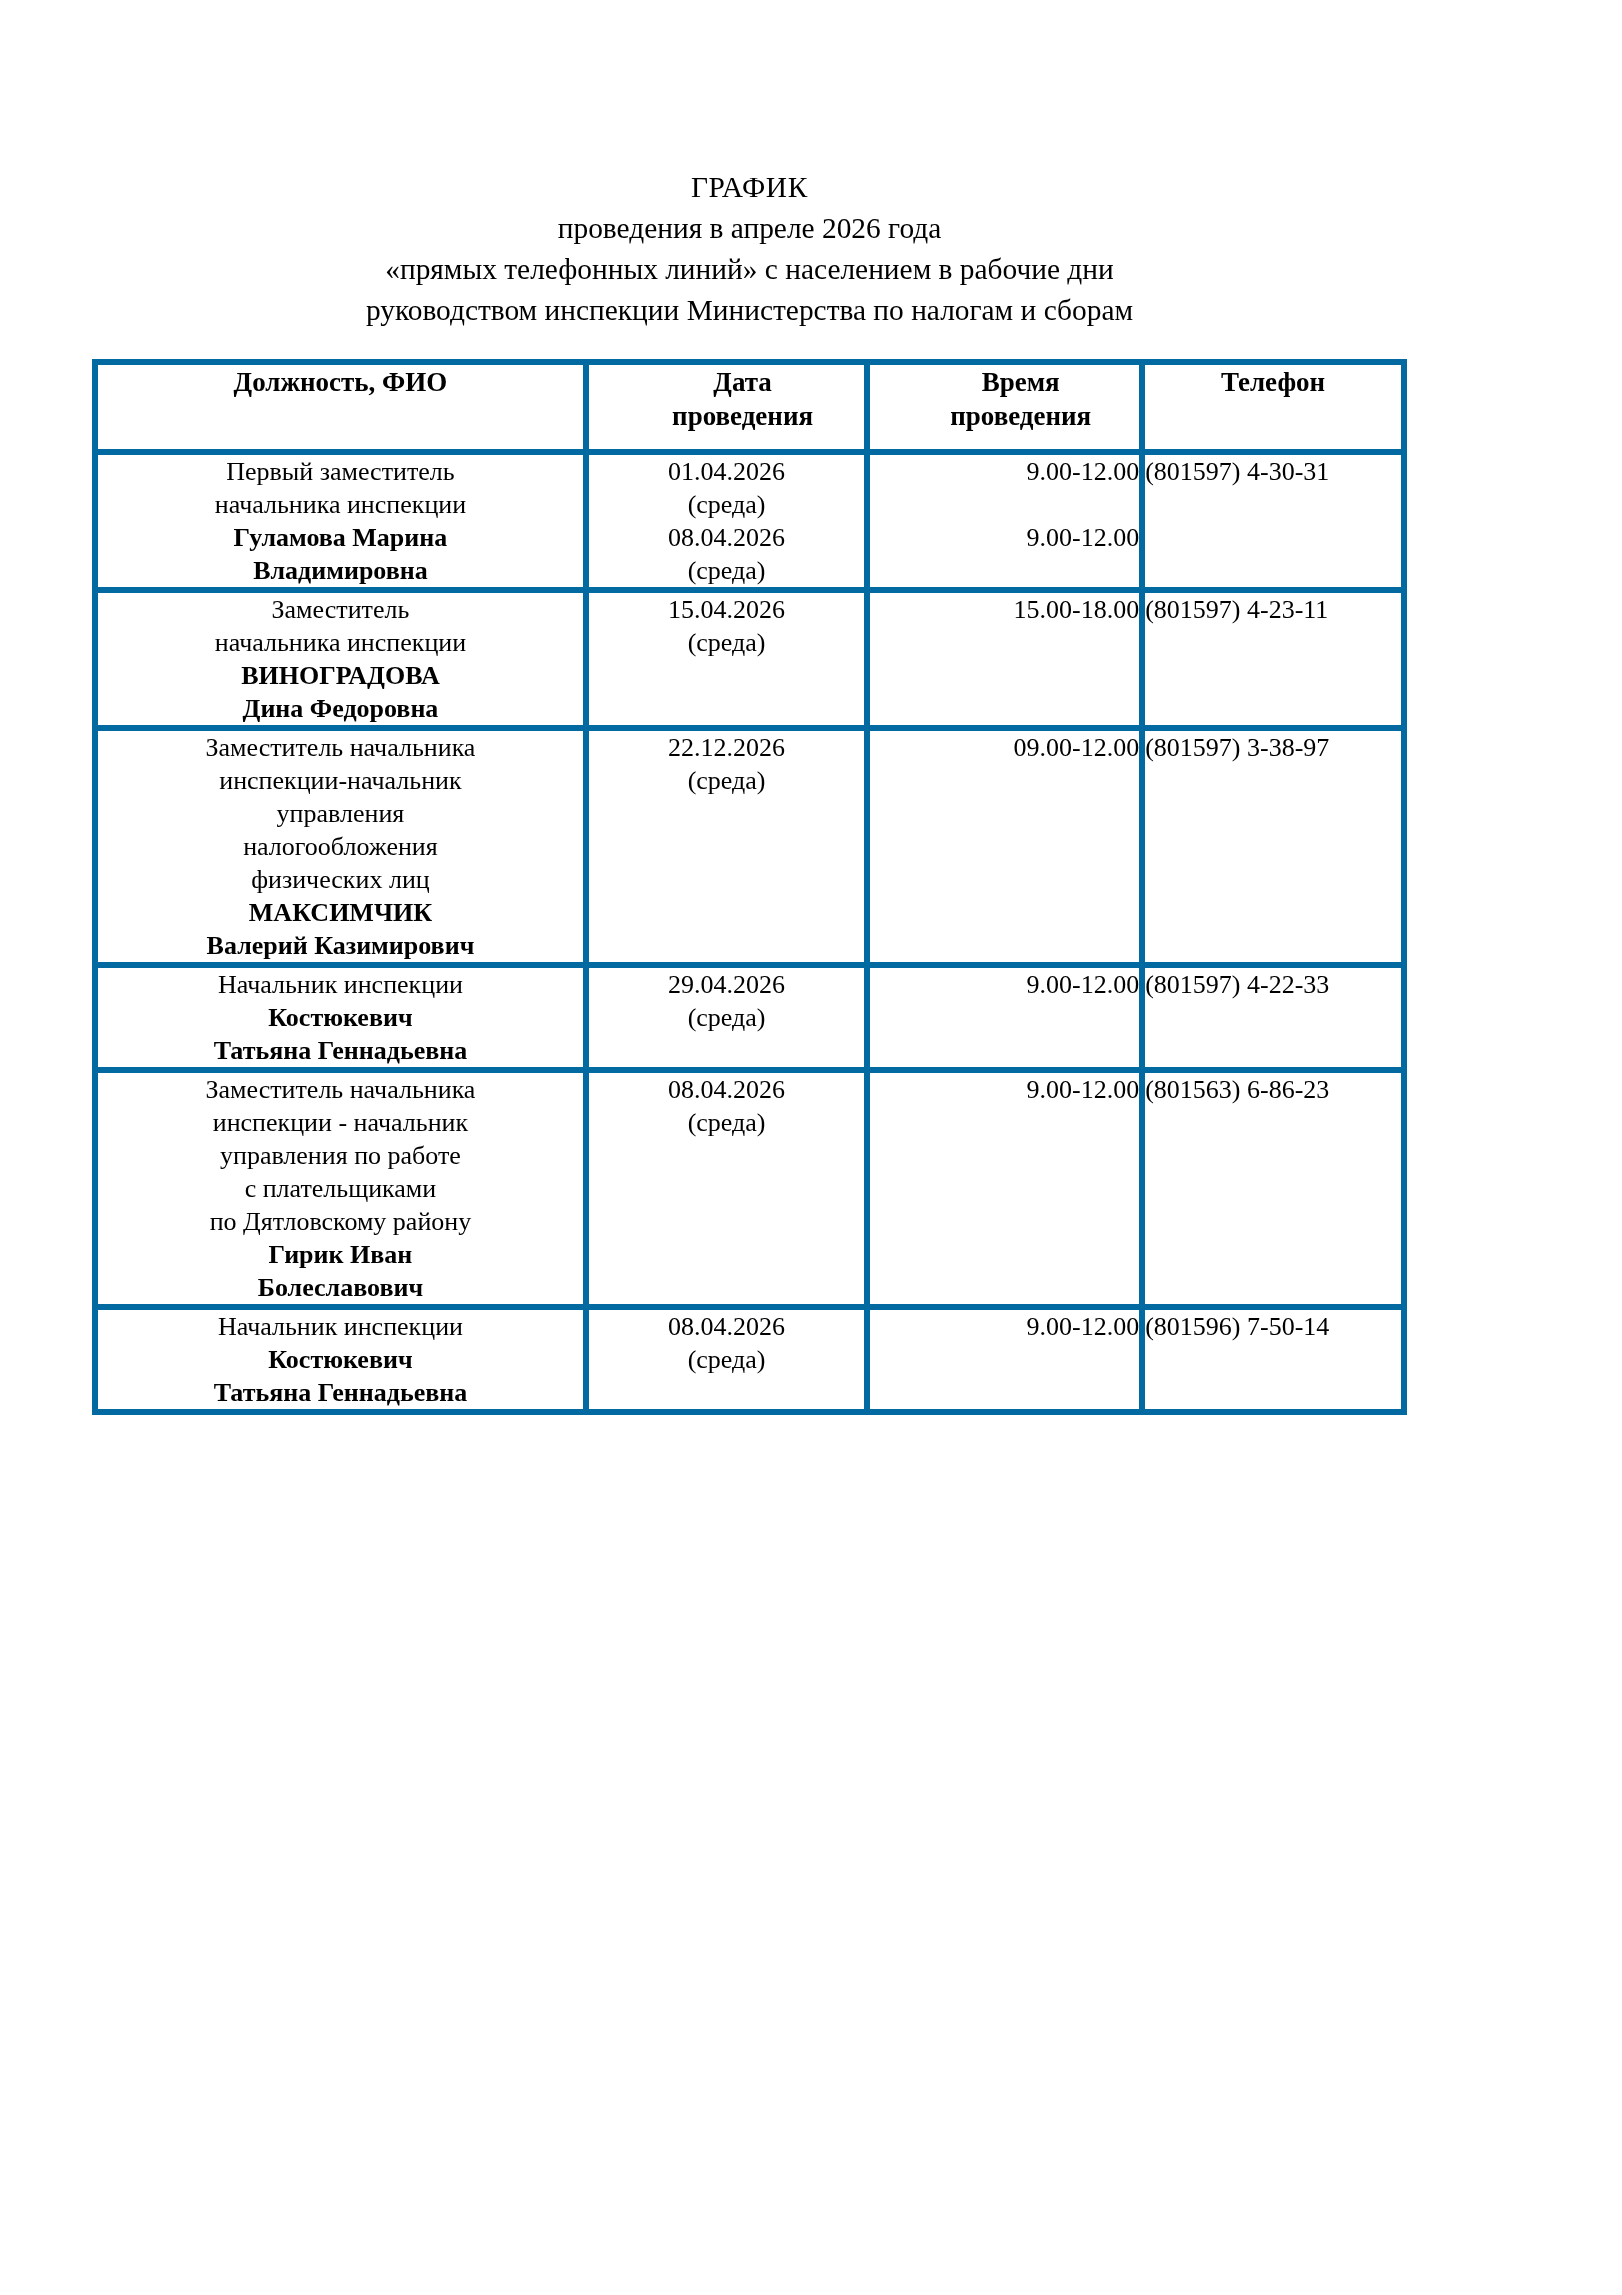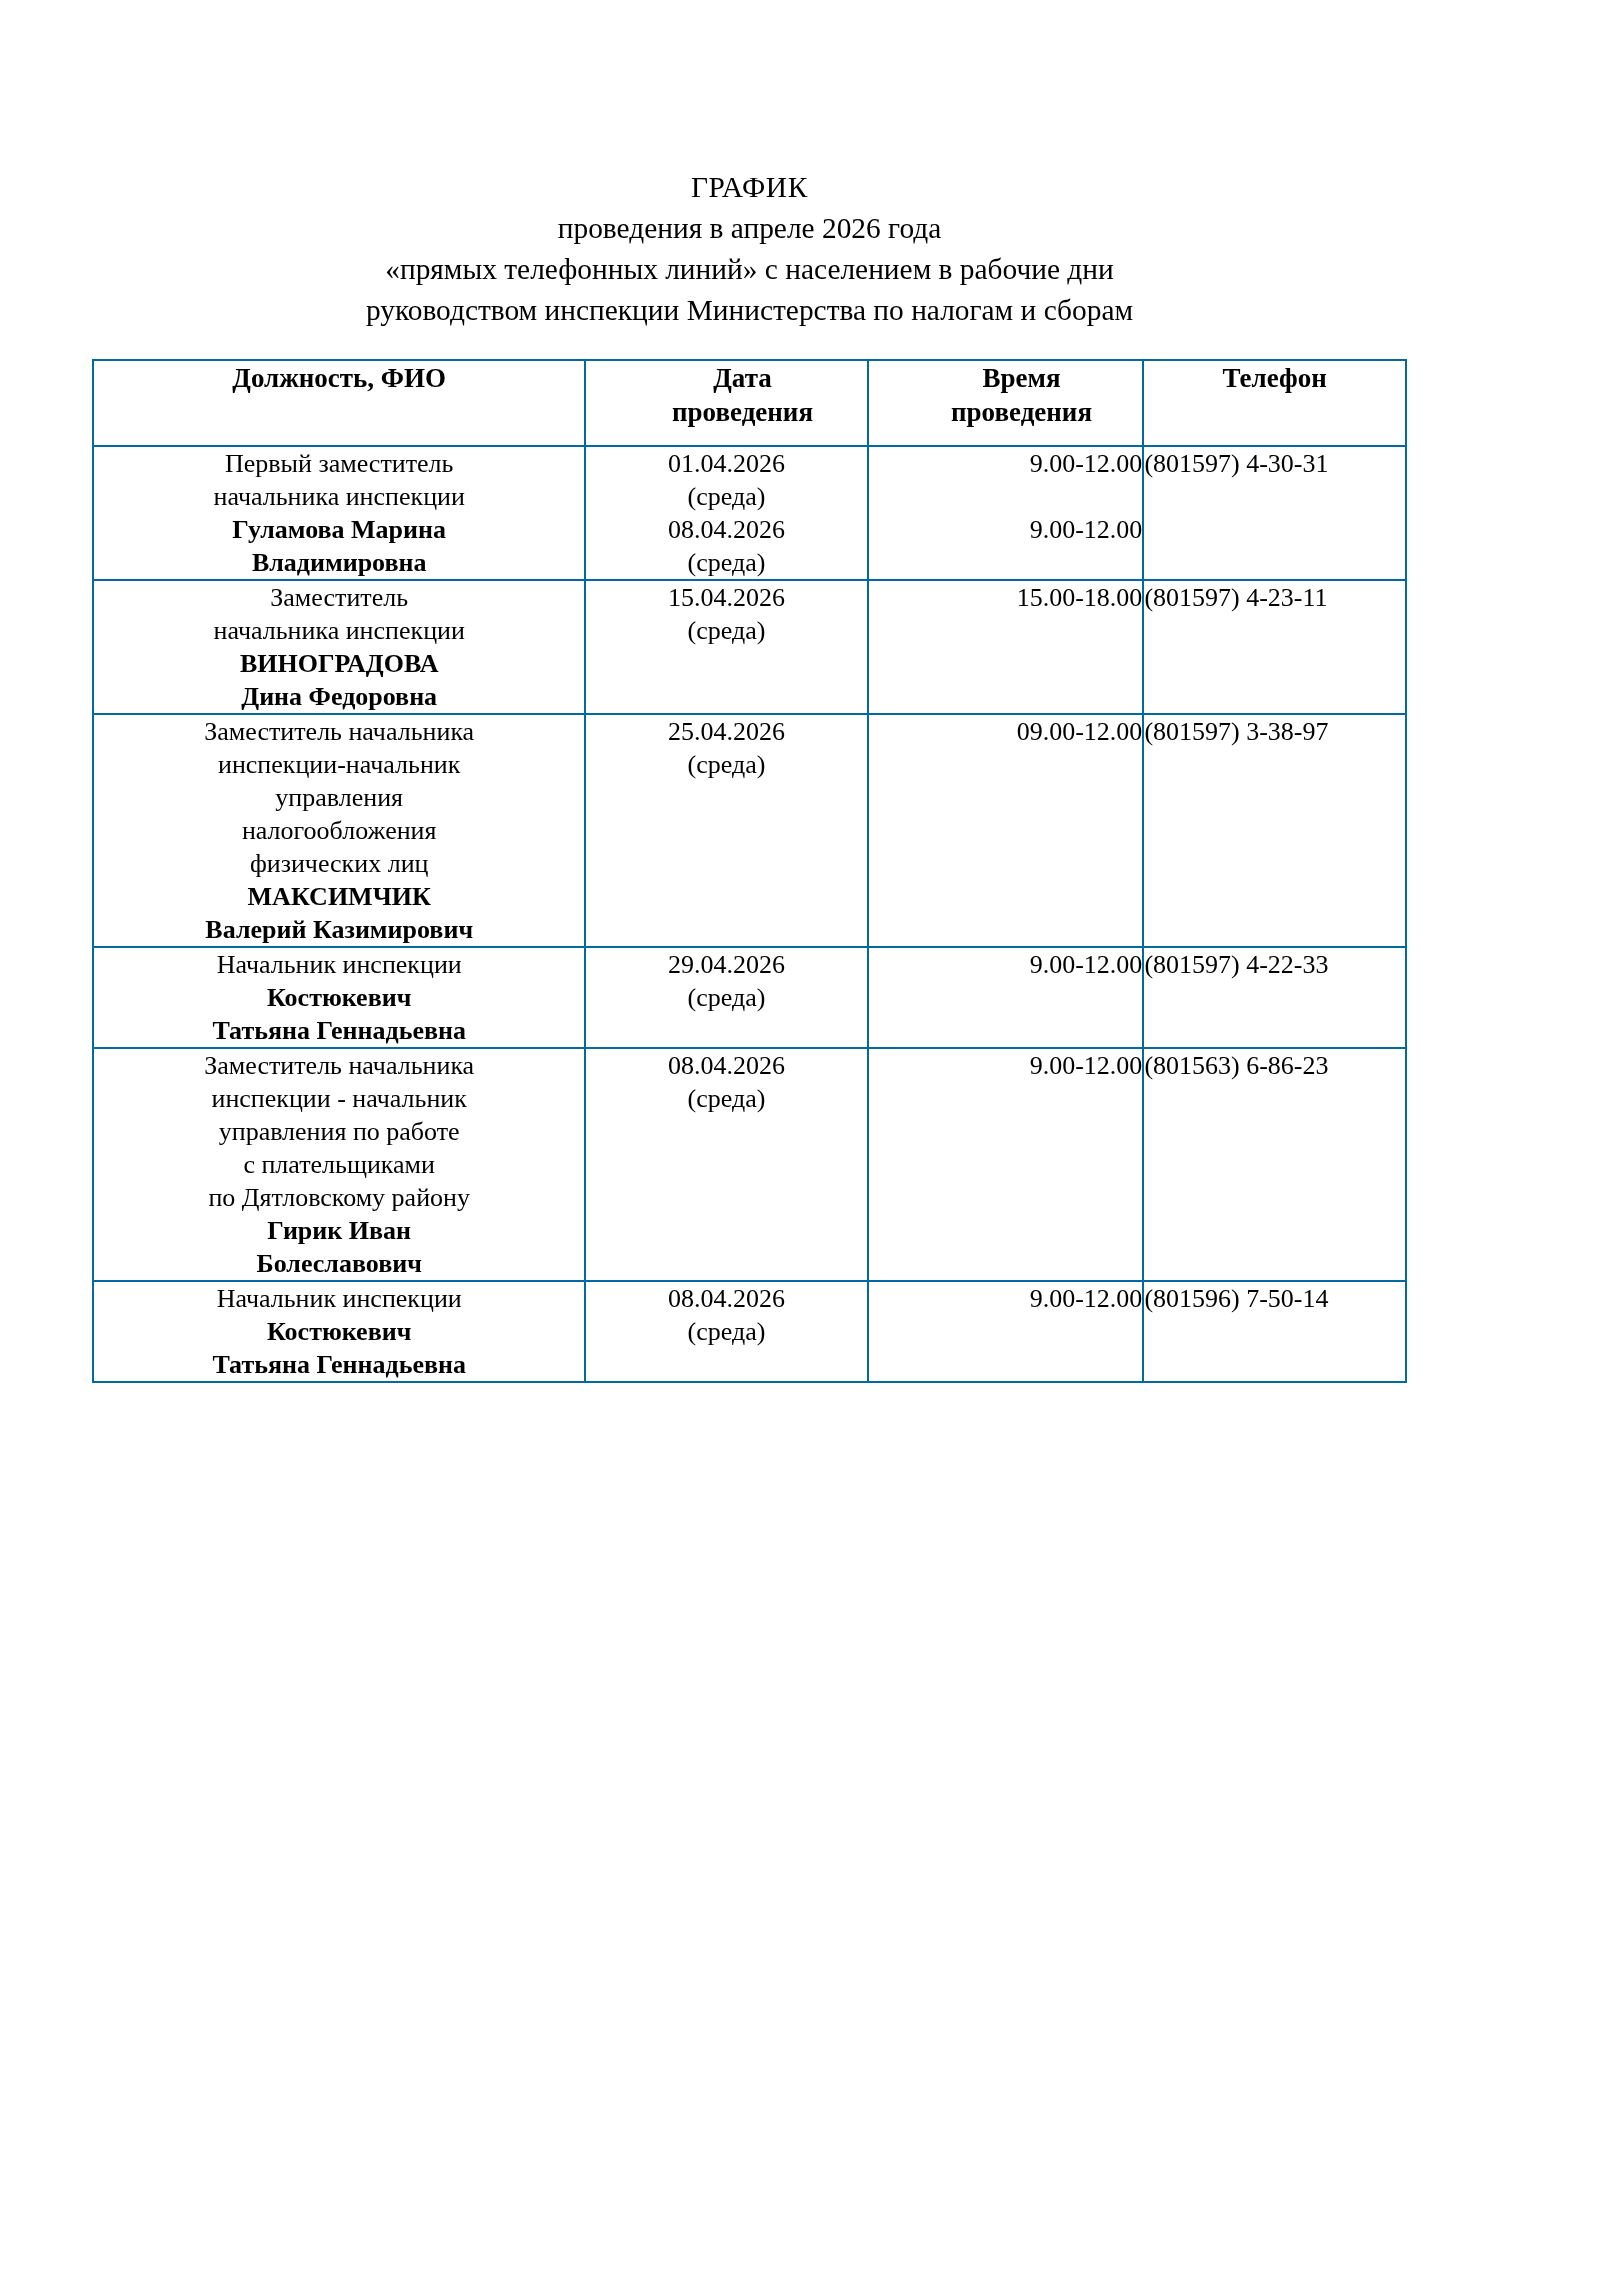--- a/index.html
+++ b/index.html
@@ -32,21 +32,21 @@
   .title-main {
     letter-spacing: 0.7px;
   }
   table.schedule {
     margin-top: 27.5px;
     width: 100%;
     border-collapse: collapse;
     table-layout: fixed;
   }
   table.schedule td, table.schedule th {
-    border: 2px solid #0369a1;
+    border: 6px solid #0369a1;
     vertical-align: top;
     padding: 0;
   }
   col.c-pos { width: 37.5%; }
   col.c-date { width: 21.5%; }
   col.c-time { width: 21.0%; }
   col.c-phone { width: 20.0%; }
 
   thead th {
     font-weight: bold;
@@ -167,21 +167,21 @@
           <td class="pos">
             <span class="reg">Заместитель начальника</span>
             <span class="reg">инспекции-начальник</span>
             <span class="reg">управления</span>
             <span class="reg">налогообложения</span>
             <span class="reg">физических лиц</span>
             <span class="bold">МАКСИМЧИК</span>
             <span class="bold">Валерий Казимирович</span>
           </td>
           <td class="date">
-            <span class="d">25.04.2026</span>
+            <span class="d">22.12.2026</span>
             <span class="w">(среда)</span>
           </td>
           <td class="time">
             <span class="t">09.00-12.00</span>
           </td>
           <td class="phone">(801597) 3-38-97</td>
         </tr>
         <tr>
           <td class="pos">
             <span class="reg">Начальник инспекции</span>

